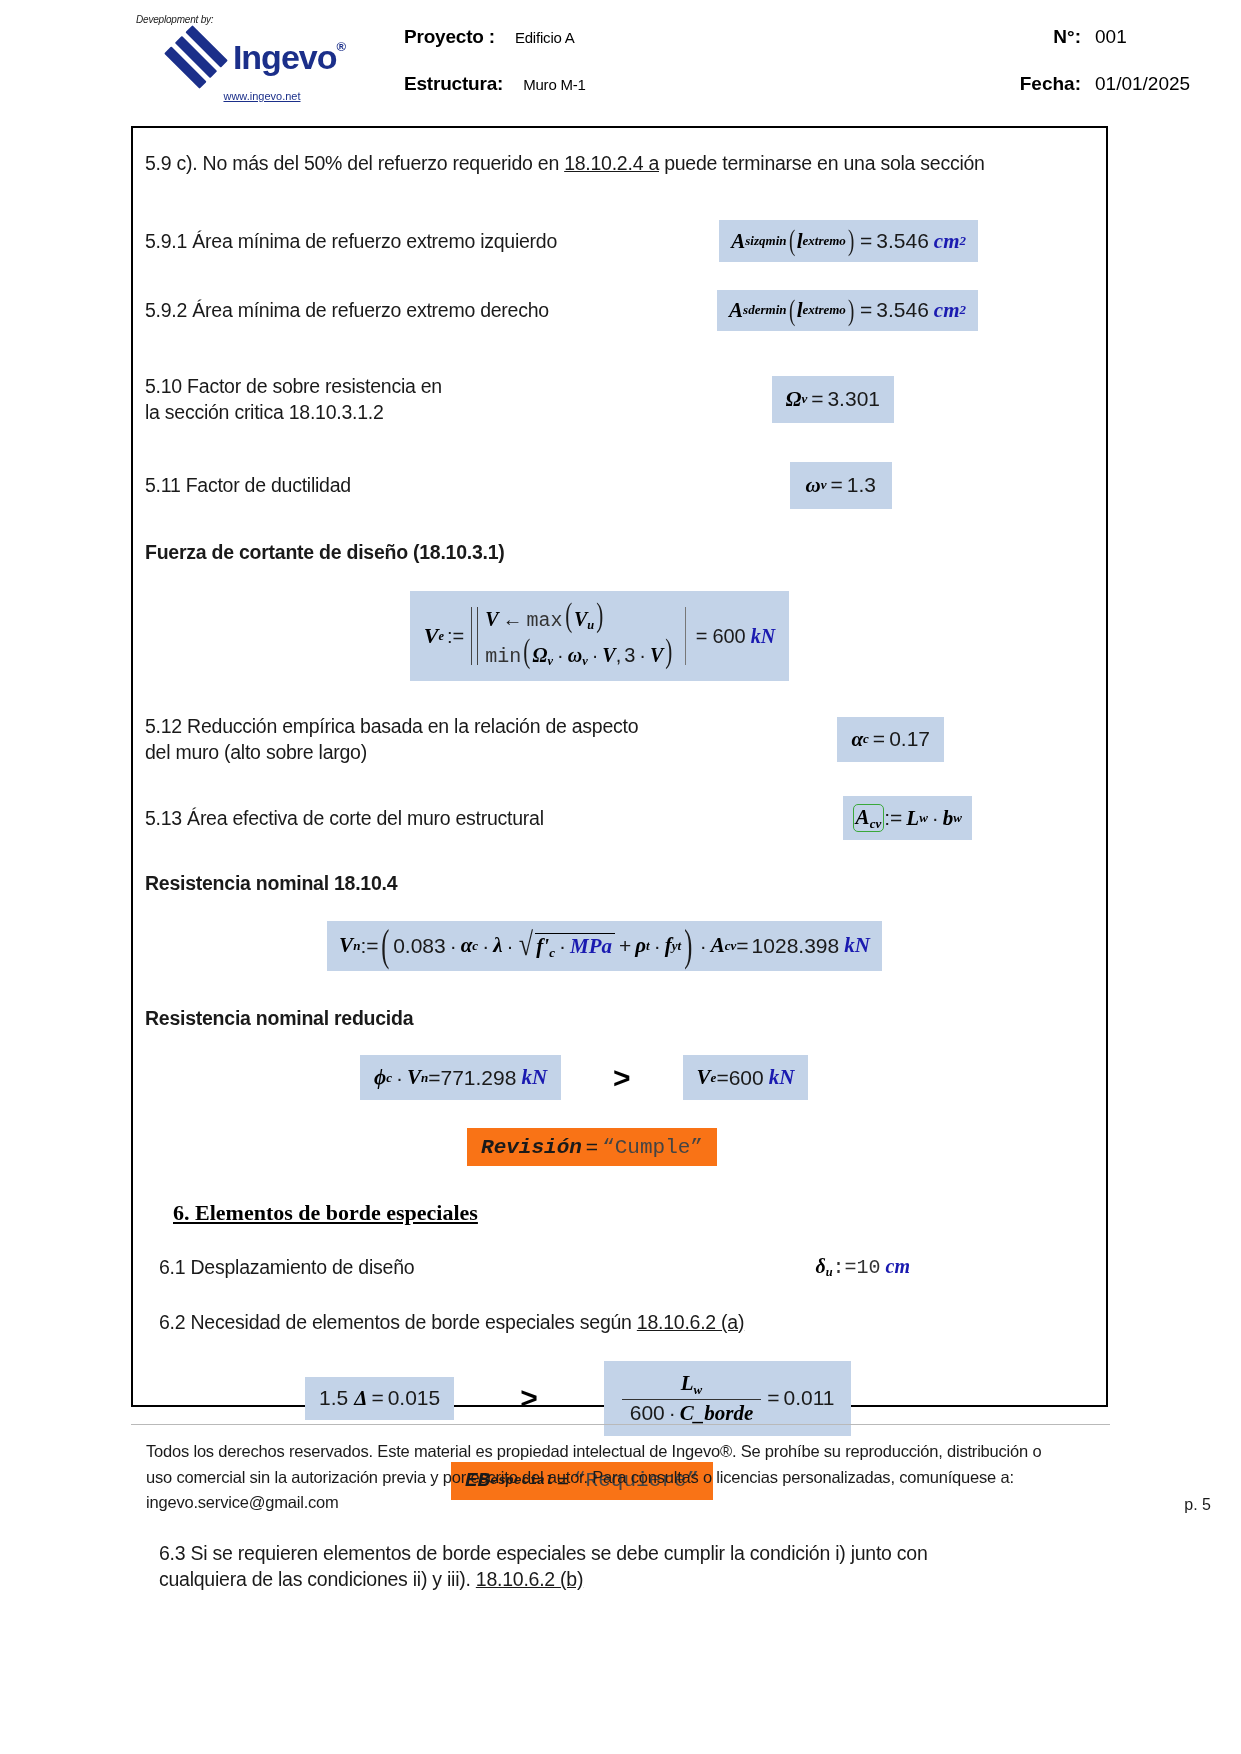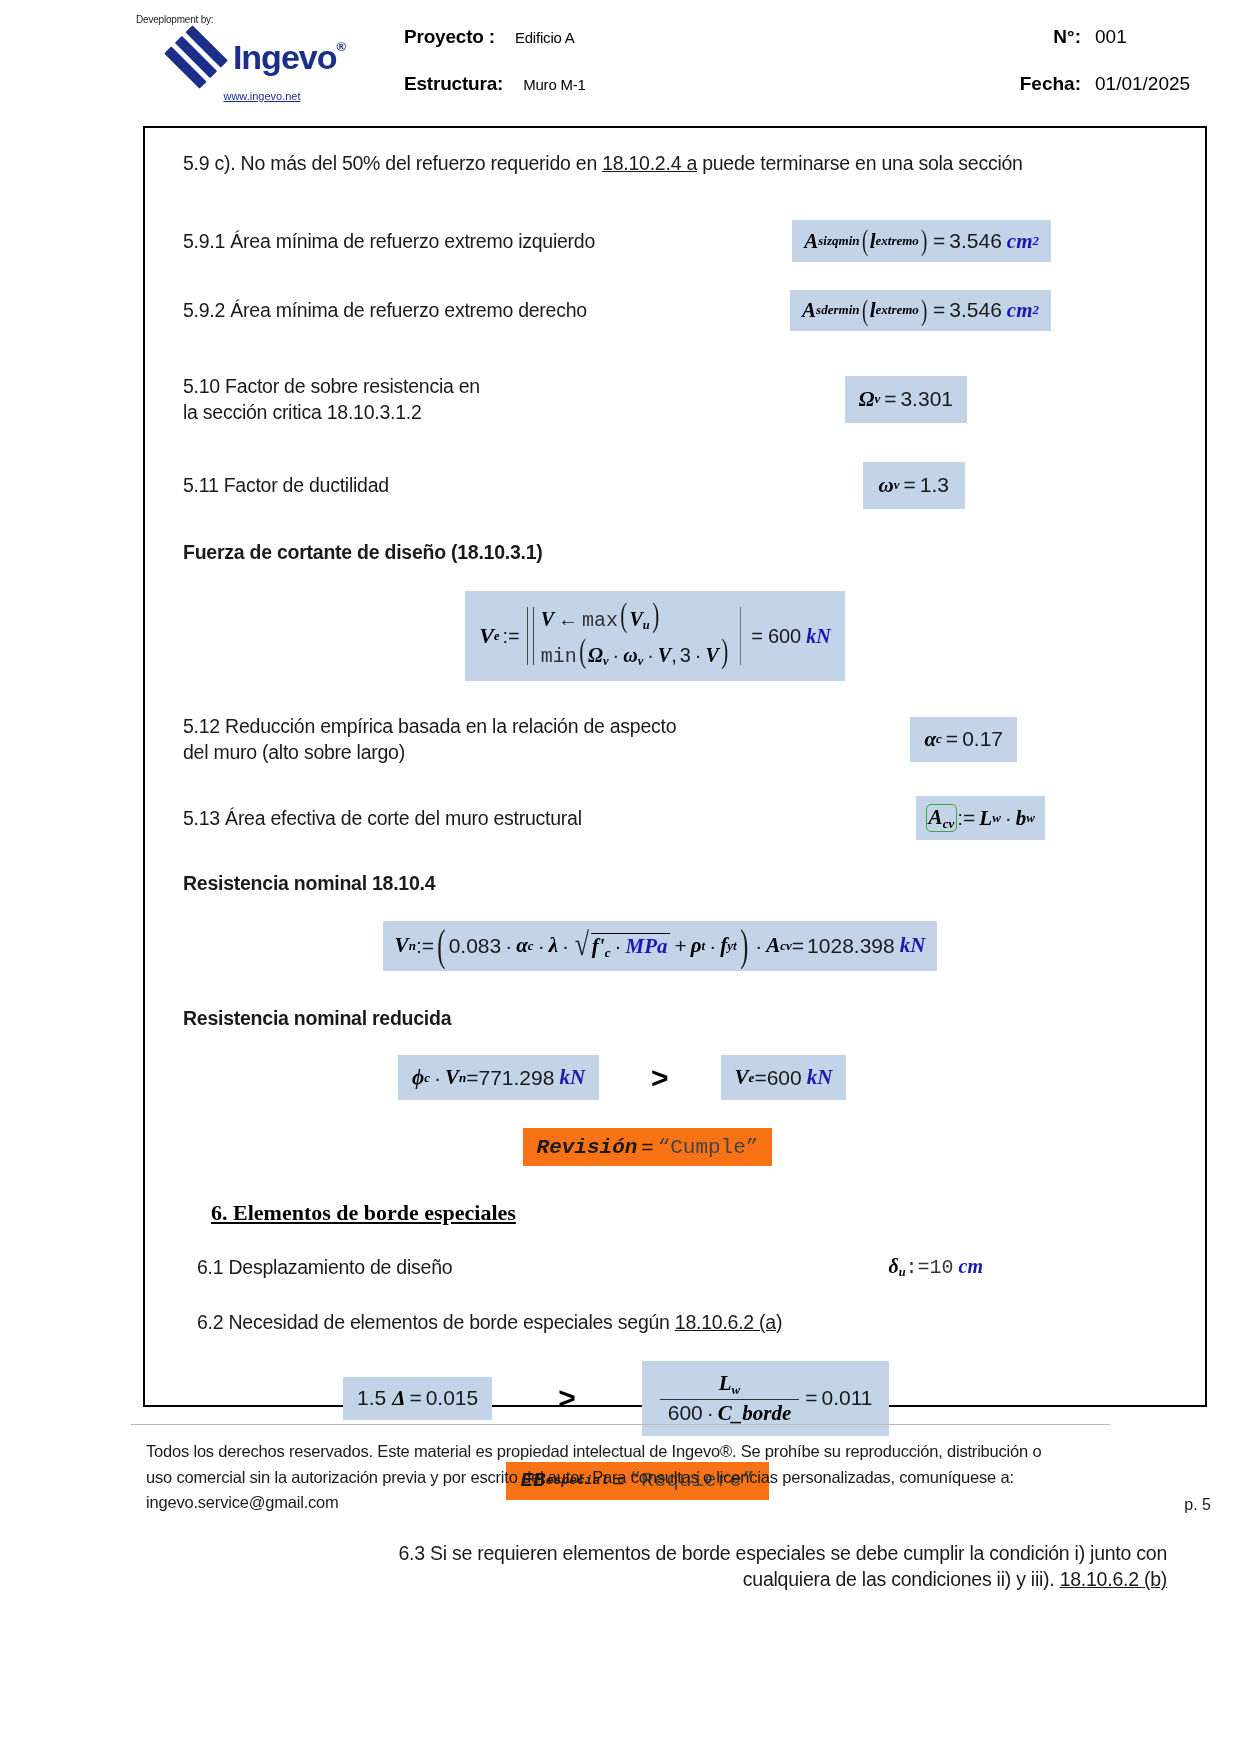--- a/index.html
+++ b/index.html
@@ -29,20 +29,21 @@
     flex: 0 0 250px;
     position: relative;
     text-align: center;
   }
   .dev-by {
     font-size: 10px;
     color: #1b1b1b;
     text-align: left;
     margin-left: 6px;
     letter-spacing: -0.2px;
+    font-style: italic;
   }
   .logo-row {
     display: flex;
     align-items: center;
     justify-content: center;
     margin-top: 1px;
   }
   .logo-mark {
     width: 62px;
     height: 62px;
@@ -112,27 +113,27 @@
   }
   .hl-right-value {
     font-size: 19px;
     margin-left: 14px;
     min-width: 116px;
   }
 
   
   .frame {
     position: absolute;
-    left: 143px;
+    left: 131px;
     top: 126px;
-    width: 1064px;
+    width: 977px;
     height: 1281px;
     border: 2.5px solid #000;
     box-sizing: border-box;
-    padding: 18px 38px;
+    padding: 18px 12px;
   }
 
   .txt {
     font-size: 19.5px;
     letter-spacing: -0.25px;
     line-height: 1.35;
     color: #1a1a1a;
   }
   .txt.small-ind { padding-left: 14px; }
   .bold { font-weight: bold; }
@@ -575,21 +576,21 @@
 
   <div style="margin-top:26px; display:flex; justify-content:center; padding-right:75px;">
     <span class="chip pink" style="padding:7px 14px;">
       <span class="mono" style="font-weight:bold; font-style:italic;">EB</span>
         <sub class="mono" style="font-weight:bold; font-style:italic;">especial</sub>
         <span class="num op">=</span>
         <span class="mono" style="color:#444;">“Requiere”</span>
     </span>
   </div>
 
-  <div class="txt small-ind" style="margin-top:40px;text-align:right;">
+  <div class="txt small-ind" style="margin-top:40px;">
     <div>6.3 Si se requieren elementos de borde especiales se debe cumplir la condición i) junto con</div>
     <div><span>cualquiera de las condiciones ii) y iii). </span><span class="u">18.10.6.2 (b)</span></div>
   </div>
 
 </div>
 
 <div class="footer">
   <div class="foot-rule"></div>
   <div class="foot-inner">
     <div class="foot-text">

